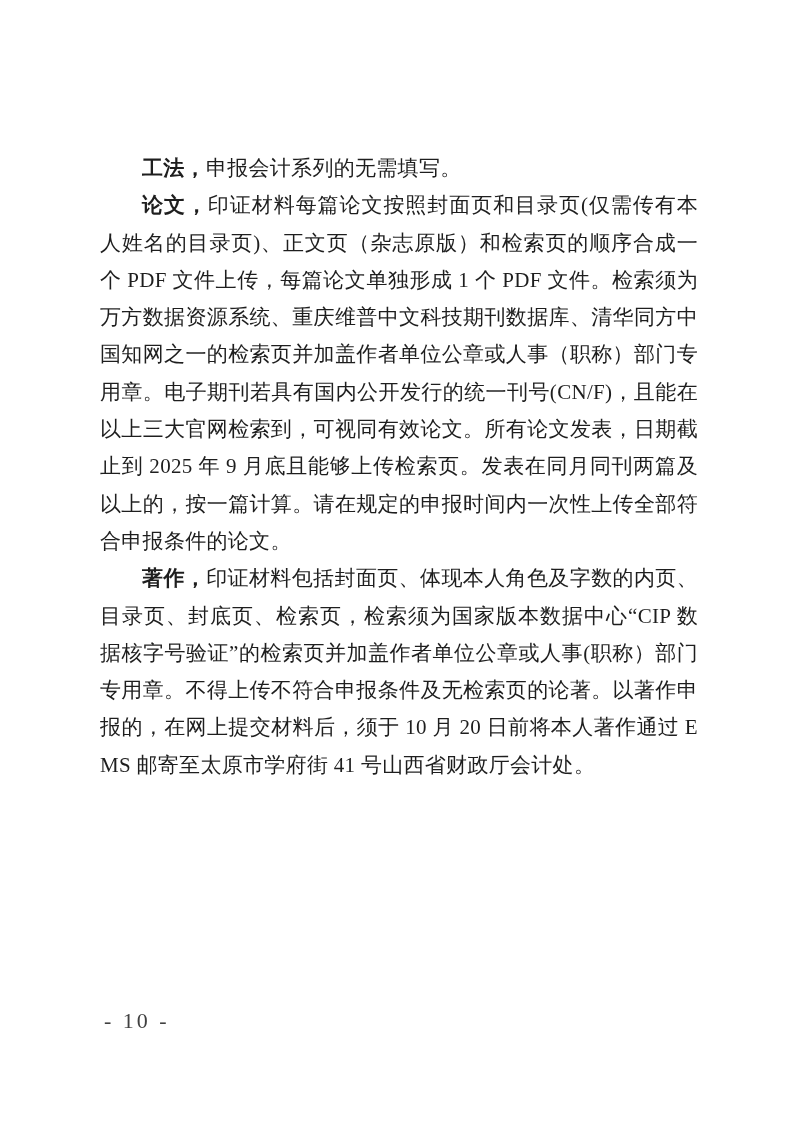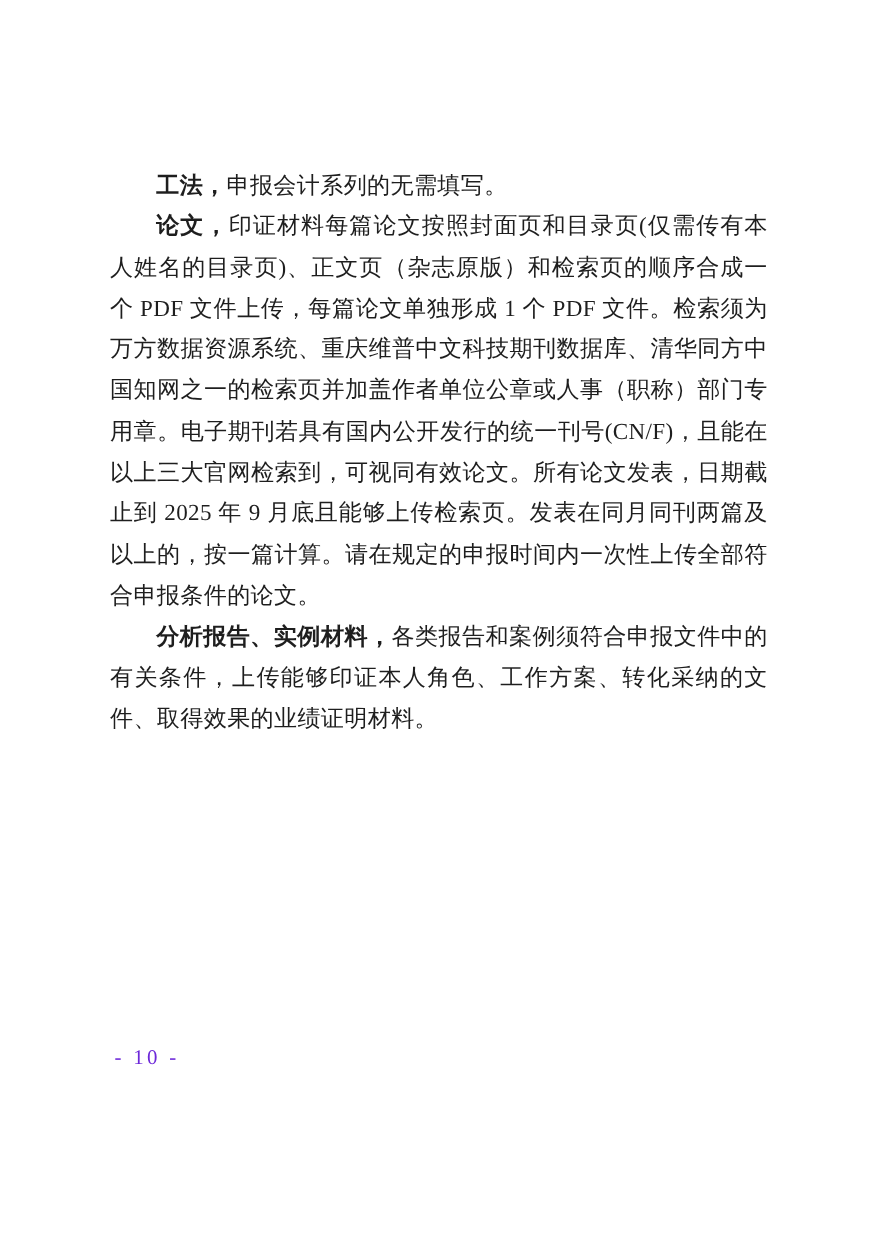--- a/index.html
+++ b/index.html
@@ -24,29 +24,29 @@
     line-height: 37.3px;
     letter-spacing: 0.3px;
     text-align: justify;
     text-indent: 2em;
     word-break: break-all;
   }
   .para .lead { font-weight: bold; }
   .page-number {
     position: absolute;
     left: 104px;
-    top: 951px;
-    font-size: 19px;
+    top: 1008px;
+    font-size: 22px;
     letter-spacing: 3px;
-    color: #6d28d9;
+    color: #404040;
   }
 </style>
 </head>
 <body>
 
 <div class="page">
   <div class="content">
     <p class="para"><span class="lead">工法，</span><span>申报会计系列的无需填写。</span></p>
     <p class="para"><span class="lead">论文，</span><span>印证材料每篇论文按照封面页和目录页(仅需传有本人姓名的目录页)、正文页（杂志原版）和检索页的顺序合成一个 PDF 文件上传，每篇论文单独形成 1 个 PDF 文件。检索须为万方数据资源系统、重庆维普中文科技期刊数据库、清华同方中国知网之一的检索页并加盖作者单位公章或人事（职称）部门专用章。电子期刊若具有国内公开发行的统一刊号(CN/F)，且能在以上三大官网检索到，可视同有效论文。所有论文发表，日期截止到 2025 年 9 月底且能够上传检索页。发表在同月同刊两篇及以上的，按一篇计算。请在规定的申报时间内一次性上传全部符合申报条件的论文。</span></p>
-    <p class="para"><span class="lead">分析报告、实例材料，</span><span>各类报告和案例须符合申报文件中的有关条件，上传能够印证本人角色、工作方案、转化采纳的文件、取得效果的业绩证明材料。</span></p>
+    <p class="para"><span class="lead">著作，</span><span>印证材料包括封面页、体现本人角色及字数的内页、目录页、封底页、检索页，检索须为国家版本数据中心“CIP 数据核字号验证”的检索页并加盖作者单位公章或人事(职称）部门专用章。不得上传不符合申报条件及无检索页的论著。以著作申报的，在网上提交材料后，须于 10 月 20 日前将本人著作通过 EMS 邮寄至太原市学府街 41 号山西省财政厅会计处。</span></p>
   </div>
   <div class="page-number">- 10 -</div>
 </div>
 
 </body></html>

